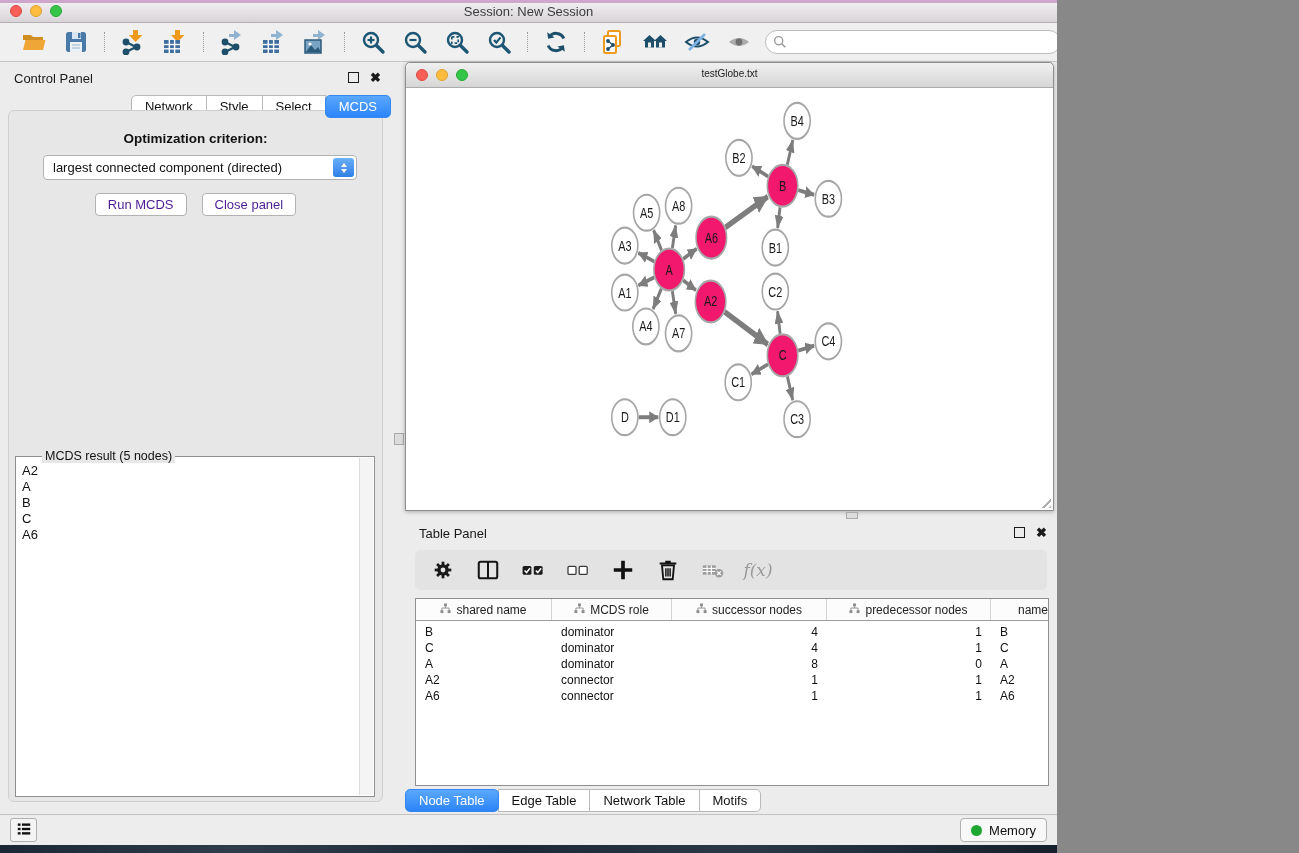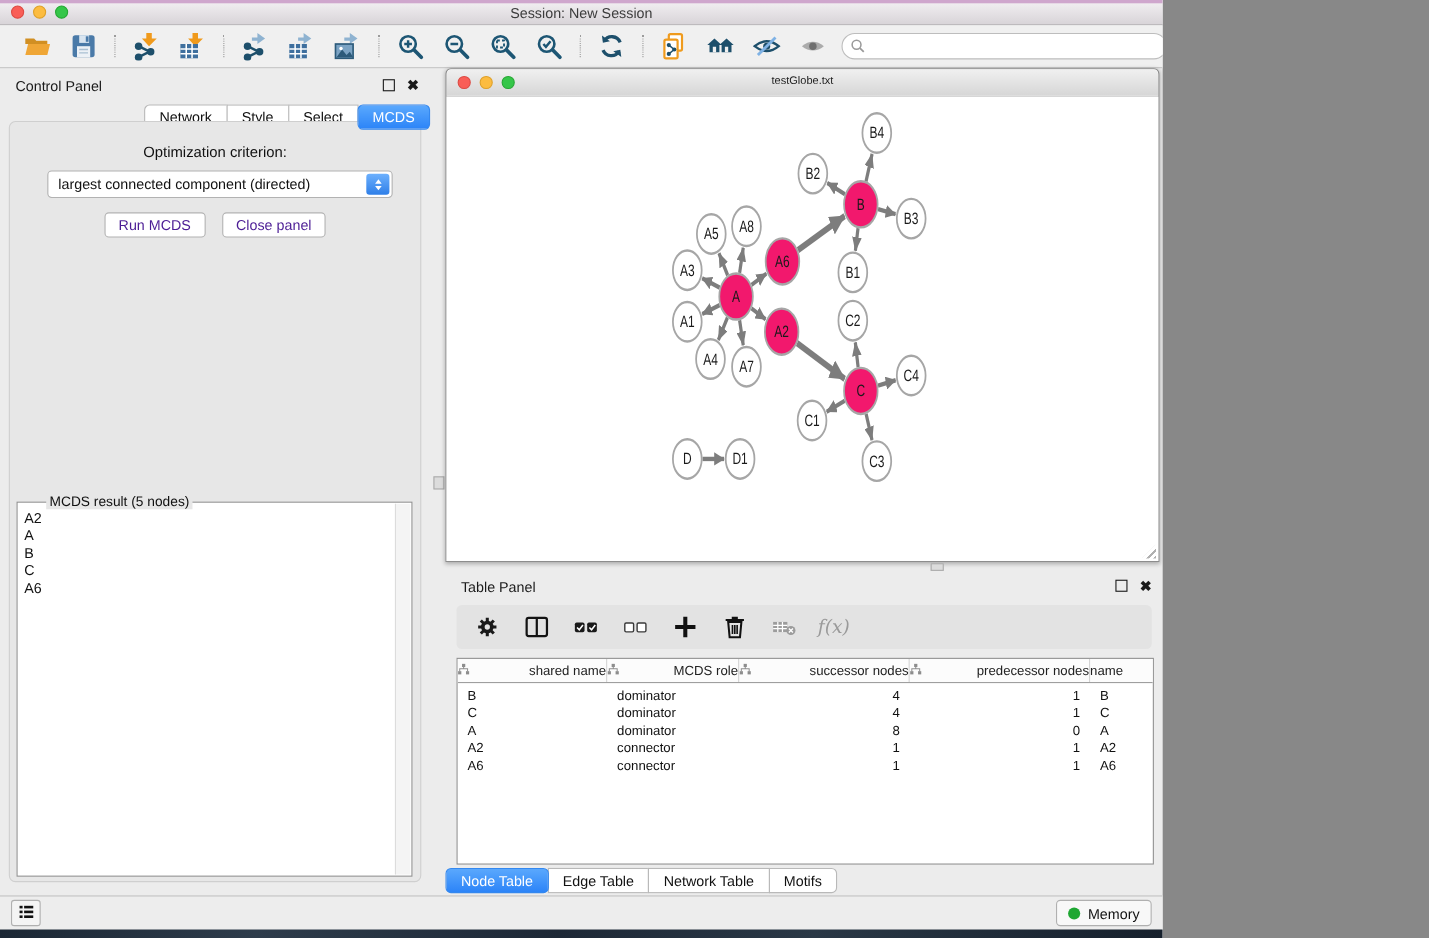--- a/index.html
+++ b/index.html
@@ -30,21 +30,21 @@
   .panel-title{position:absolute;left:14px;top:9px;font-size:13px;color:#1a1a1a;}
   .win-btns{position:absolute;right:10px;top:10px;display:flex;gap:11px;align-items:center;}
   .float-btn{width:9px;height:9px;border:1.5px solid #1a1a1a;display:inline-block;cursor:pointer;}
   .close-btn{font-size:13px;font-weight:bold;color:#1a1a1a;line-height:11px;cursor:pointer;}
   .cp-tabs{position:absolute;top:33px;left:0;right:0;display:flex;justify-content:flex-end;}
   .seg{background:#fff;border:1px solid #b9b9b9;margin-left:-1px;padding:3px 13px;font-size:13px;color:#111;cursor:pointer;position:relative;white-space:nowrap;}
   .seg:first-child{border-radius:5px 0 0 5px;margin-left:0;}
   .seg:last-child{border-radius:0 5px 5px 0;}
   .seg.active{background:linear-gradient(#5aa8fd,#2c84f8);color:#fff;border-color:#3488ef;border-radius:5px;z-index:1;}
   .cp-box{position:absolute;left:8px;right:8px;top:48px;bottom:13px;background:#e7e7e7;border:1px solid #cfcfcf;border-radius:6px;}
-  .opt-label{position:absolute;top:20px;left:0;right:0;text-align:center;font-size:13.5px;color:#111;}
+  .opt-label{position:absolute;top:20px;left:0;right:0;text-align:center;font-size:13.5px;color:#111;font-weight:bold;}
   .dropdown{position:absolute;top:44px;left:34px;width:314px;height:25px;background:#fff;border:1px solid #b2b2b2;border-radius:4px;box-sizing:border-box;cursor:pointer;}
   .dropdown-text{position:absolute;left:9px;top:4px;font-size:13px;color:#111;white-space:nowrap;}
   .dropdown-stepper{position:absolute;right:2px;top:2px;width:21px;height:19px;border-radius:3px;background:linear-gradient(#6cb0fd,#2f7fe8);display:flex;flex-direction:column;align-items:center;justify-content:center;gap:2px;}
   .tri-up{width:0;height:0;border-left:3.5px solid transparent;border-right:3.5px solid transparent;border-bottom:4.5px solid #fff;}
   .tri-down{width:0;height:0;border-left:3.5px solid transparent;border-right:3.5px solid transparent;border-top:4.5px solid #fff;}
   .cp-buttons{position:absolute;top:82px;left:0;right:0;display:flex;justify-content:center;gap:15px;}
   .btn{background:#fff;border:1px solid #b2b2b2;border-radius:4px;font:13px "Liberation Sans",sans-serif;padding:3px 12px;color:#4c1d95;cursor:pointer;}
   .groupbox{position:absolute;left:6px;right:7px;top:345px;bottom:4px;border:1px solid #8f8f8f;background:#fff;}
   .legend{position:absolute;top:-8px;left:5px;background:#e7e7e7;padding:0 3px;font-size:12.5px;color:#111;margin-left:21px;}
   .result-list{position:absolute;top:1px;left:1px;right:14px;bottom:1px;overflow:hidden;padding-top:5px;}
@@ -67,21 +67,21 @@
   .table-panel{position:absolute;left:0;right:0;top:456px;bottom:0;}
   .tp-title{position:absolute;left:14px;top:8px;font-size:13px;color:#1a1a1a;}
   .tp-winbtns{position:absolute;right:10px;top:9px;display:flex;gap:11px;align-items:center;}
   .tp-toolbar{position:absolute;top:32px;left:10px;right:10px;height:40px;background:#e3e3e3;border-radius:5px;display:flex;align-items:center;gap:17px;padding:0 14px;box-sizing:border-box;}
   .tp-btn{background:none;border:none;padding:0;width:28px;height:28px;display:flex;align-items:center;justify-content:center;cursor:pointer;}
   .tp-btn svg{width:24px;height:24px;display:block;}
   .tp-btn.disabled{cursor:default;}
   .fx{font:italic 17px "DejaVu Serif",serif;color:#9a9a9a;white-space:nowrap;}
   .data-table{position:absolute;top:80px;left:10px;right:8px;height:188px;background:#fff;border:1px solid #8f8f8f;overflow:hidden;box-sizing:border-box;}
   .thead{display:flex;height:21px;border-bottom:1px solid #9f9f9f;background:#fcfcfc;}
-  .th{display:flex;align-items:center;justify-content:space-between;gap:5px;font-size:12px;color:#222;border-right:1px solid #d4d4d4;box-sizing:border-box;flex:none;cursor:pointer;}
+  .th{display:flex;align-items:center;justify-content:center;gap:5px;font-size:12px;color:#222;border-right:1px solid #d4d4d4;box-sizing:border-box;flex:none;cursor:pointer;}
   .th.filler{flex:1;border-right:none;}
   .tbody{padding-top:3px;}
   .trow{display:flex;height:16px;align-items:center;}
   .td{font-size:12px;color:#111;box-sizing:border-box;padding:0 9px;white-space:nowrap;flex:none;cursor:default;}
   .tp-tabs{position:absolute;left:0;right:0;top:271px;display:flex;justify-content:flex-start;}
   
   .status-bar{position:absolute;left:0;right:0;bottom:8px;height:30px;background:#ededed;border-top:1px solid #c2c2c2;}
   .sb-list-btn{position:absolute;left:10px;top:3px;width:27px;height:24px;background:#f4f4f4;border:1px solid #b0b0b0;border-radius:3px;display:flex;align-items:center;justify-content:center;cursor:pointer;}
   .sb-list-btn svg{width:18px;height:18px;}
   .memory-btn{position:absolute;right:10px;top:3px;height:24px;background:#f8f8f8;border:1px solid #b0b0b0;border-radius:4px;display:flex;align-items:center;gap:7px;padding:0 10px;font-size:13px;color:#111;cursor:pointer;box-sizing:border-box;}

